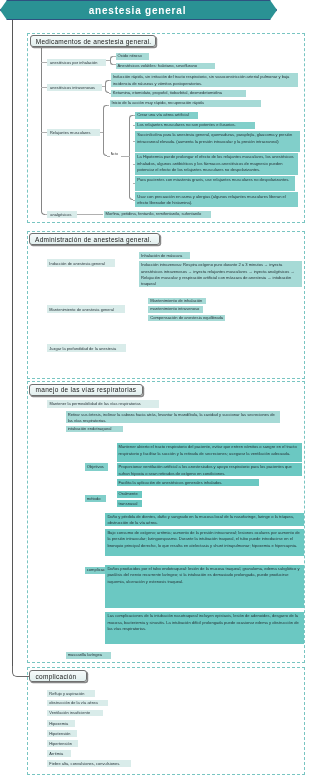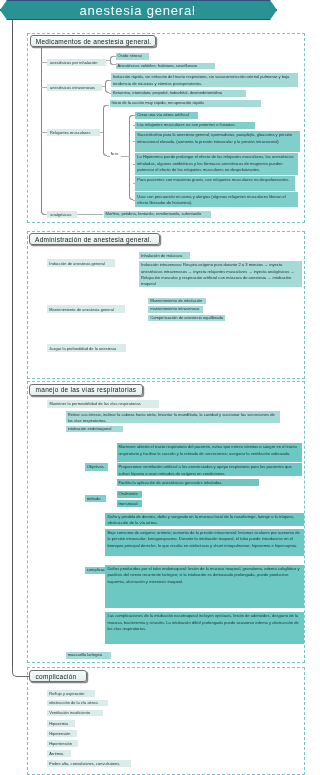--- a/index.html
+++ b/index.html
@@ -6,21 +6,21 @@
 html,body{margin:0;padding:0;background:#ffffff;}
 body{width:310px;height:775px;font-family:"Liberation Sans",sans-serif;overflow:hidden;}
 #map{position:relative;width:310px;height:775px;background:#fff;}
 
 
 .banner{position:absolute;left:0;top:0px;width:277px;height:20px;}
 .banner .bshape{position:absolute;inset:0;background:#2a9294;border:1px solid #2e5280;
  box-sizing:border-box;
  clip-path:polygon(7px 0,270px 0,277px 10px,270px 20px,7px 20px,0 10px);}
 .banner .btext{position:absolute;inset:0;display:flex;align-items:center;justify-content:center;
- color:#ffffff;font-size:13px;font-weight:normal;letter-spacing:.8px;padding-right:2px;}
+ color:#ffffff;font-size:10px;font-weight:bold;letter-spacing:.8px;padding-right:2px;}
 
 
 .trunk{position:absolute;background:#575757;}
 .trunkfoot{position:absolute;border-left:1.3px solid #6b6b6b;border-bottom:1.3px solid #6b6b6b;
   border-bottom-left-radius:5px;box-sizing:border-box;background:transparent;}
 
 
 .dashbox{position:absolute;border:1px dashed #79c5c2;box-sizing:border-box;background:transparent;}
 
 

